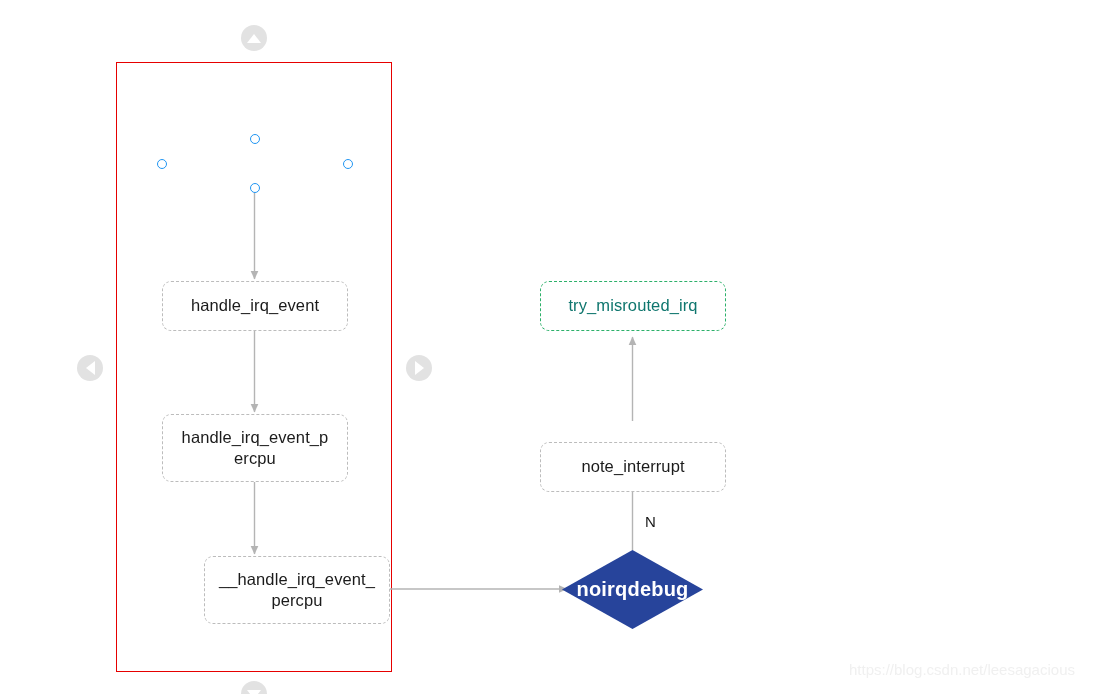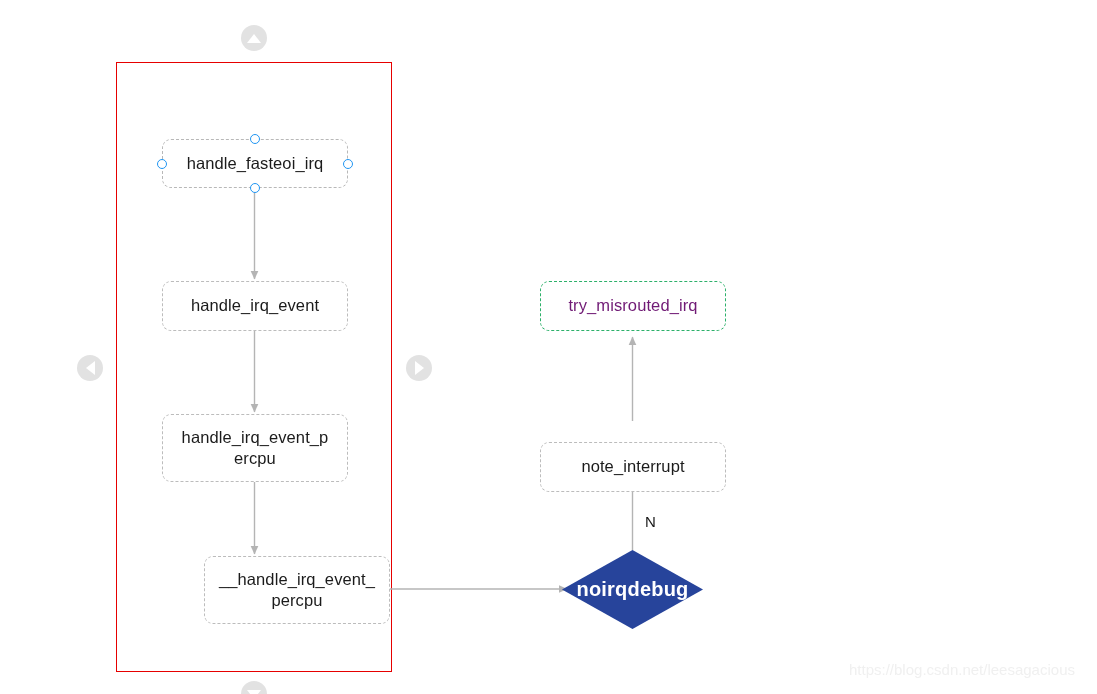--- a/index.html
+++ b/index.html
@@ -58,21 +58,21 @@
     display: block;
     padding: 0 6px;
     white-space: pre-line;
   }
   .node.selected {
     border-color: #b8b8b8;
   }
   .node.accent-green {
     border-color: #2cb06a;
     border-style: dashed;
-    color: #701a75;
+    color: #0f766e;
   }
 
   
   .handle {
     position: absolute;
     width: 10px;
     height: 10px;
     margin-left: -5px;
     margin-top: -5px;
     border-radius: 50%;
@@ -176,23 +176,20 @@
 
     <line x1="254.5" y1="482" x2="254.5" y2="554" stroke="#b4b4b4" stroke-width="1.4" marker-end="url(#arrowGray)"></line>
 
     <line x1="349" y1="589" x2="567" y2="589" stroke="#b4b4b4" stroke-width="1.4" marker-end="url(#arrowGray)"></line>
 
     <line x1="632.5" y1="550" x2="632.5" y2="477" stroke="#b4b4b4" stroke-width="1.4" marker-end="url(#arrowGray)"></line>
 
     <line x1="632.5" y1="421" x2="632.5" y2="337" stroke="#b4b4b4" stroke-width="1.4" marker-end="url(#arrowGray)"></line>
   </svg>
 
-  <div class="node selected" style="left:162px; top:139px; width:186px; height:49px;">
-    <span class="node-label">handle_fasteoi_irq</span>
-  </div>
   <div class="handle" style="left:255px; top:139px;"></div>
   <div class="handle" style="left:162px; top:163.5px;"></div>
   <div class="handle" style="left:348px; top:163.5px;"></div>
   <div class="handle" style="left:255px; top:188px;"></div>
 
   <div class="node" style="left:162px; top:281px; width:186px; height:50px;">
     <span class="node-label">handle_irq_event</span>
   </div>
 
   <div class="node" style="left:162px; top:414px; width:186px; height:68px;">

